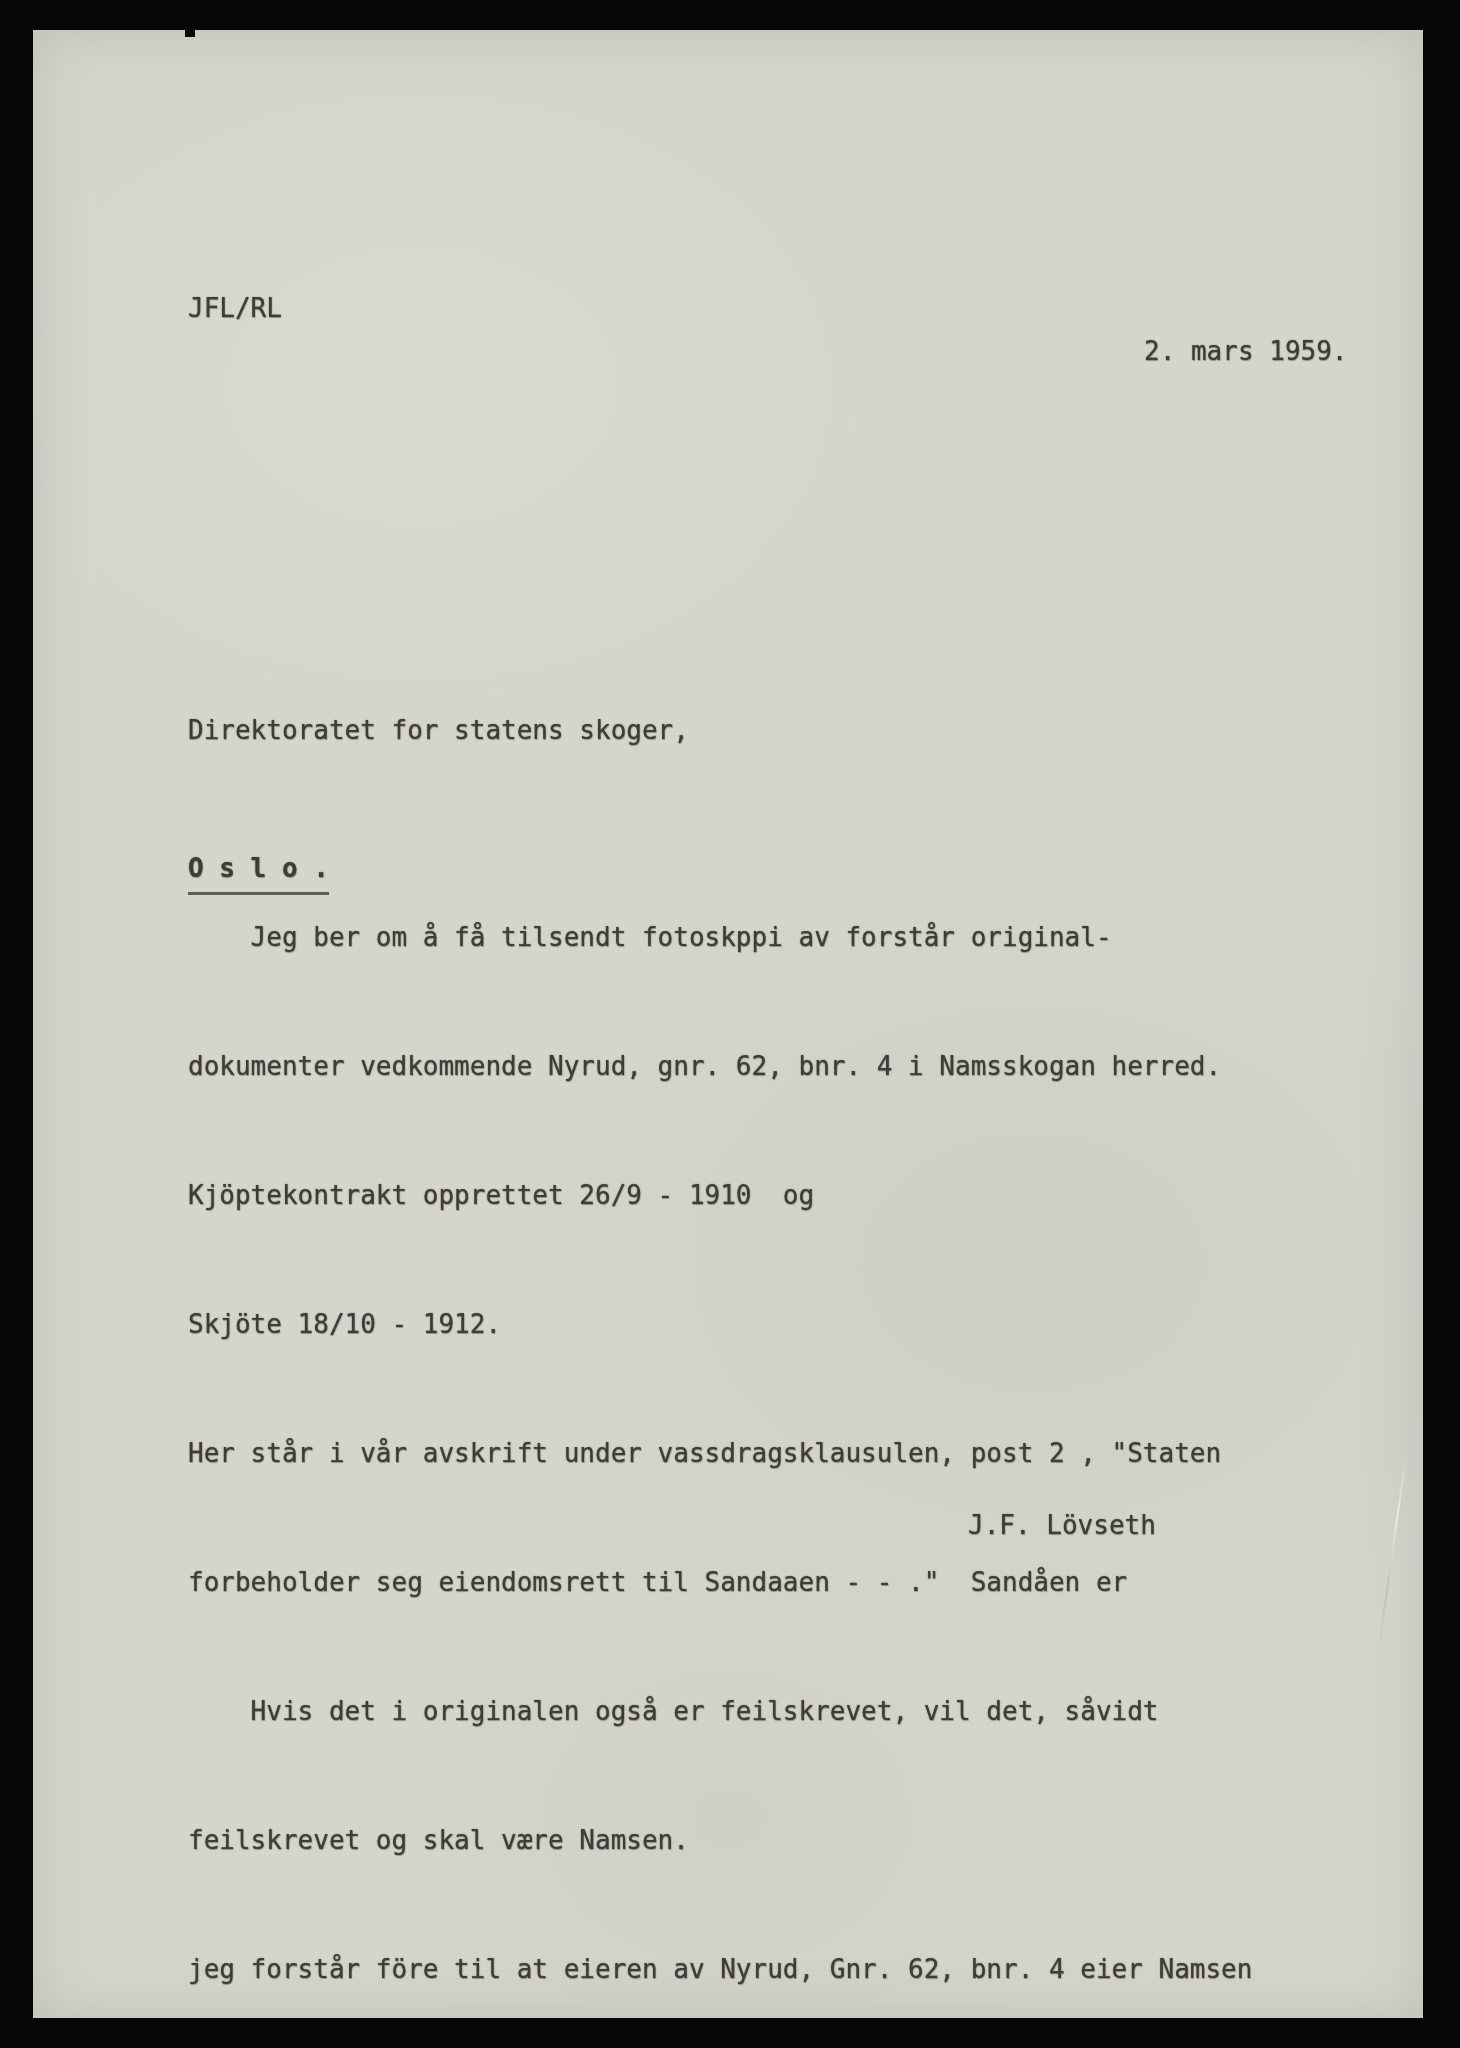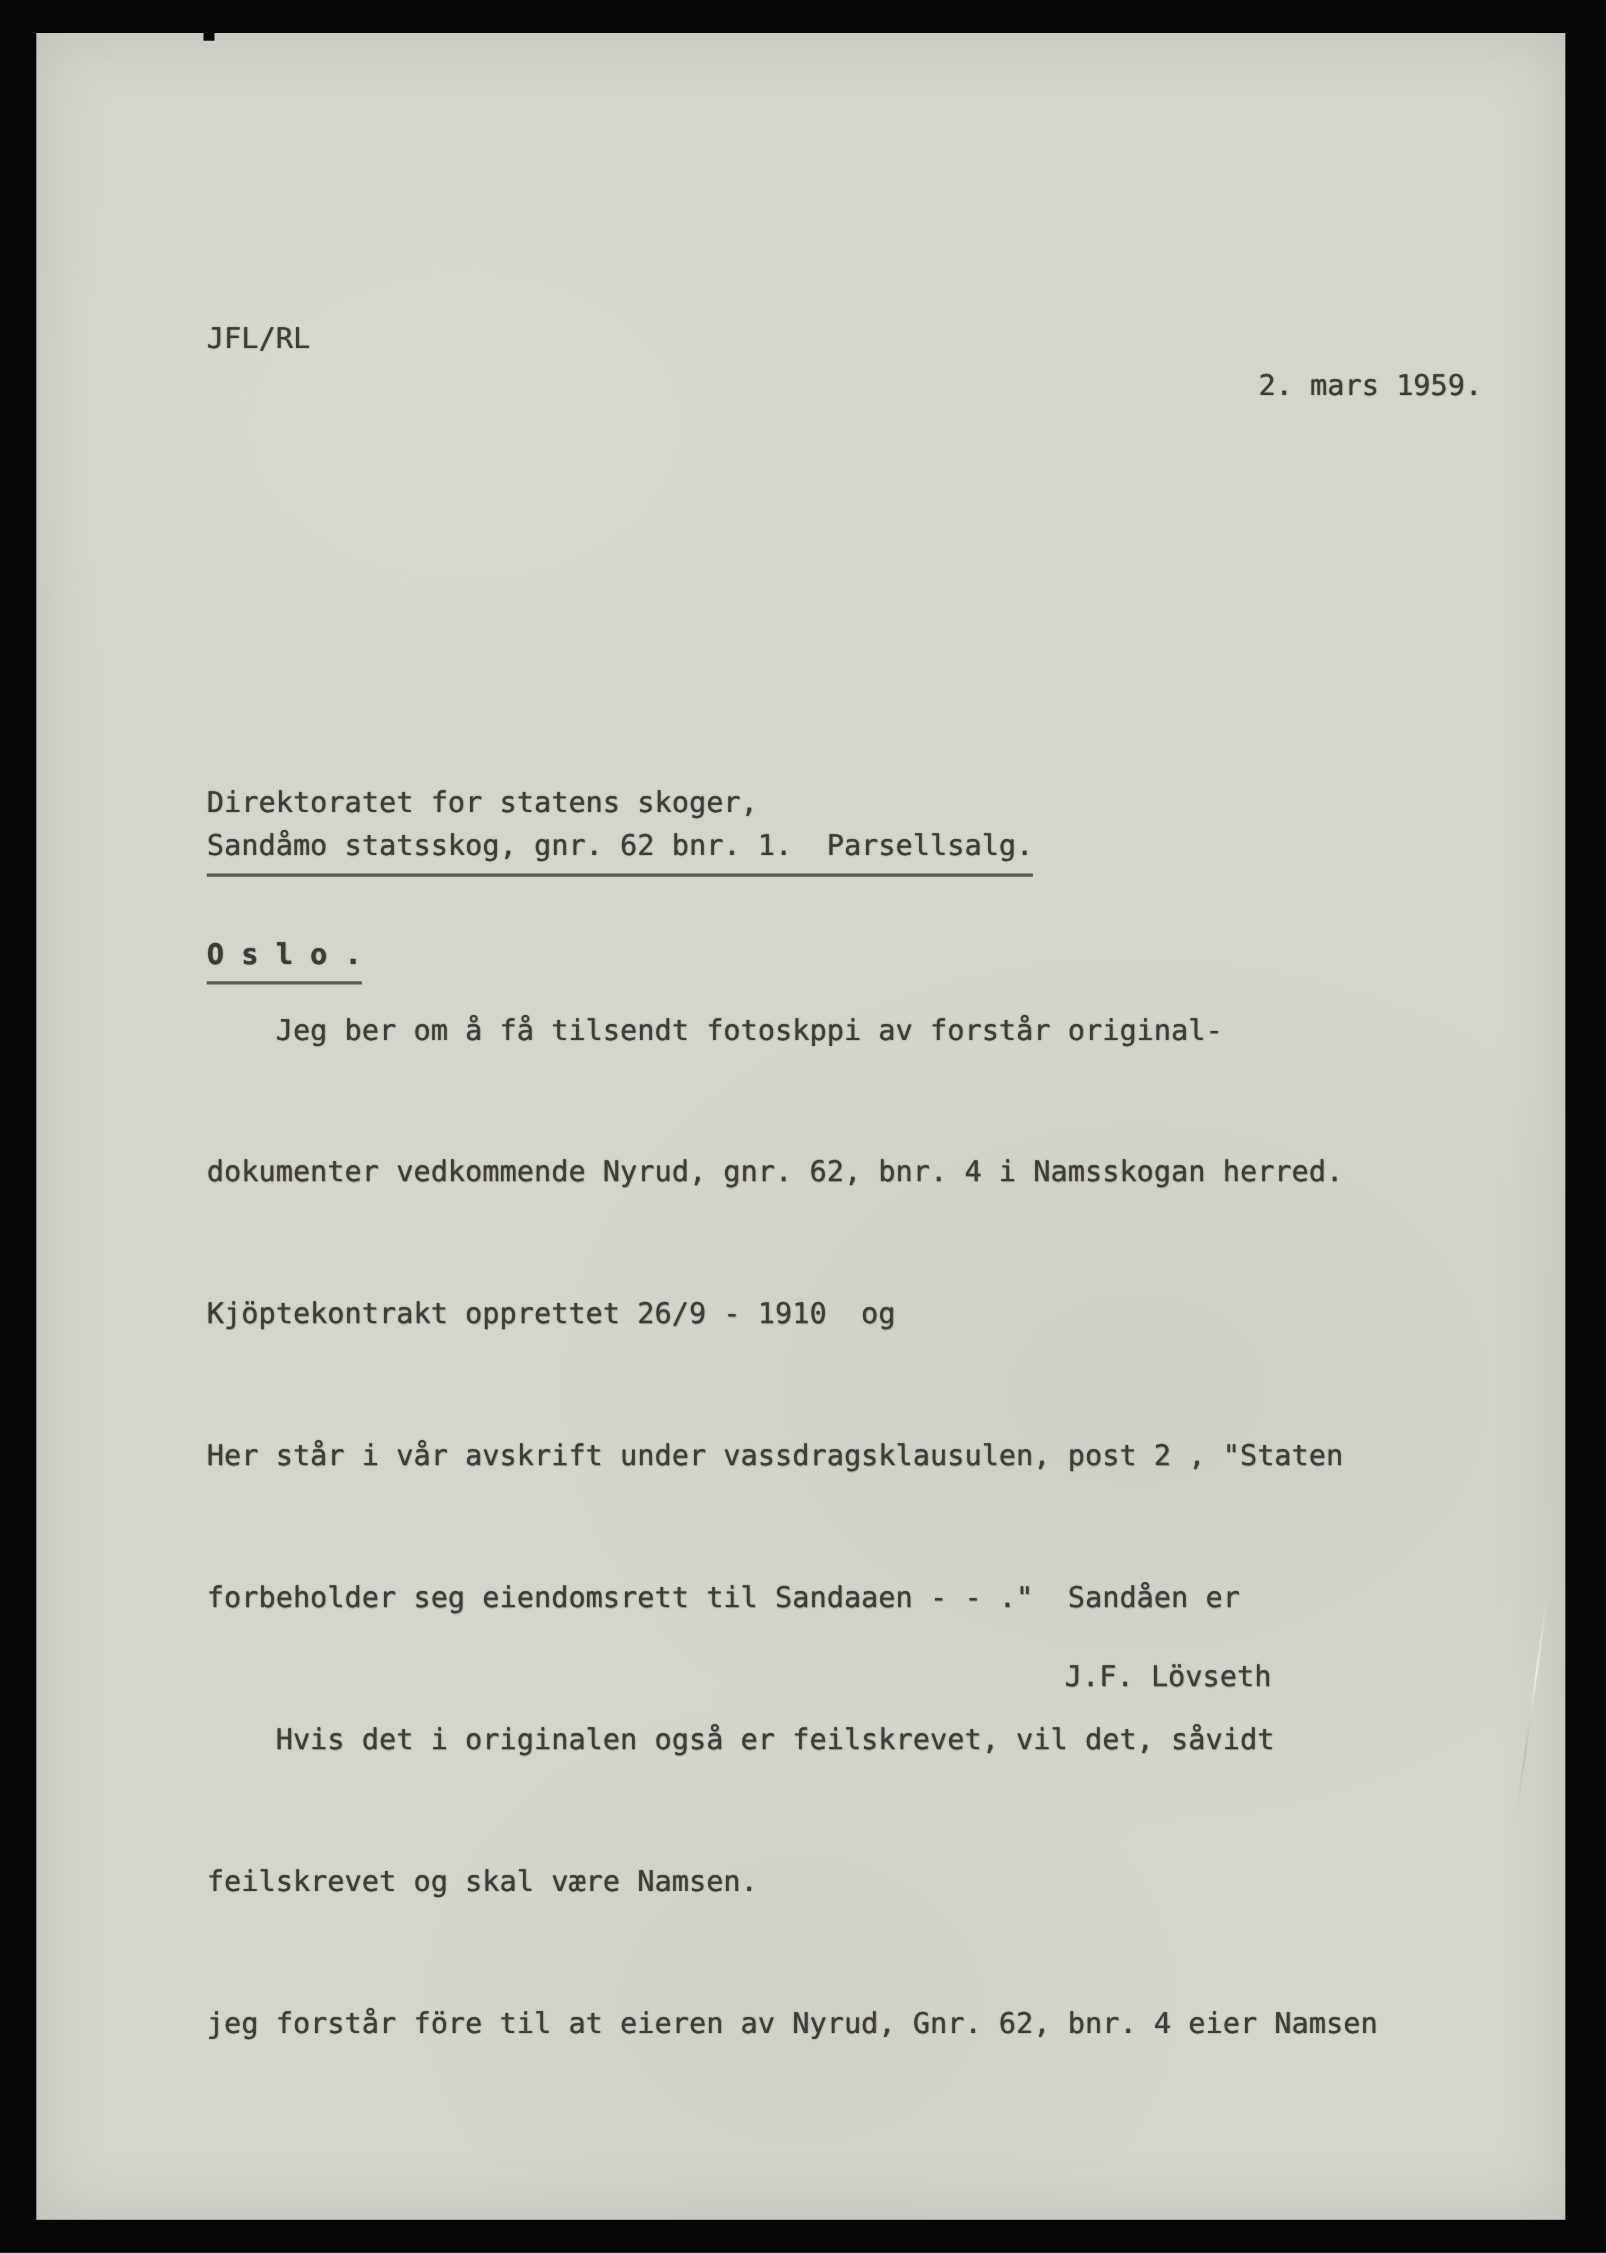--- a/index.html
+++ b/index.html
@@ -83,26 +83,26 @@
 
     <div class="txt ref">JFL/RL</div>
 
     <div class="txt date">2. mars 1959.</div>
 
     <div class="txt recipient">
       <div>Direktoratet for statens skoger,</div>
       <div><span class="u-line">O s l o .</span></div>
     </div>
 
-    <div class="txt subject"><span class="u-line">Sandåmo statsskog, gnr. 62 bnr. 1.  Parsellsalg.</span></div>
 
     <div class="txt body-block">
       <div>    Jeg ber om å få tilsendt fotoskppi av forstår original-</div>
       <div>dokumenter vedkommende Nyrud, gnr. 62, bnr. 4 i Namsskogan herred.</div>
       <div>Kjöptekontrakt opprettet 26/9 - 1910  og</div>
+      <div>Skjöte 18/10 - 1912.</div>
       <div>Her står i vår avskrift under vassdragsklausulen, post 2 , "Staten</div>
       <div>forbeholder seg eiendomsrett til Sandaaen - - ."  Sandåen er</div>
       <div>    Hvis det i originalen også er feilskrevet, vil det, såvidt</div>
       <div>feilskrevet og skal være Namsen.</div>
       <div>jeg forstår före til at eieren av Nyrud, Gnr. 62, bnr. 4 eier Namsen</div>
       
       
       
     </div>
 

